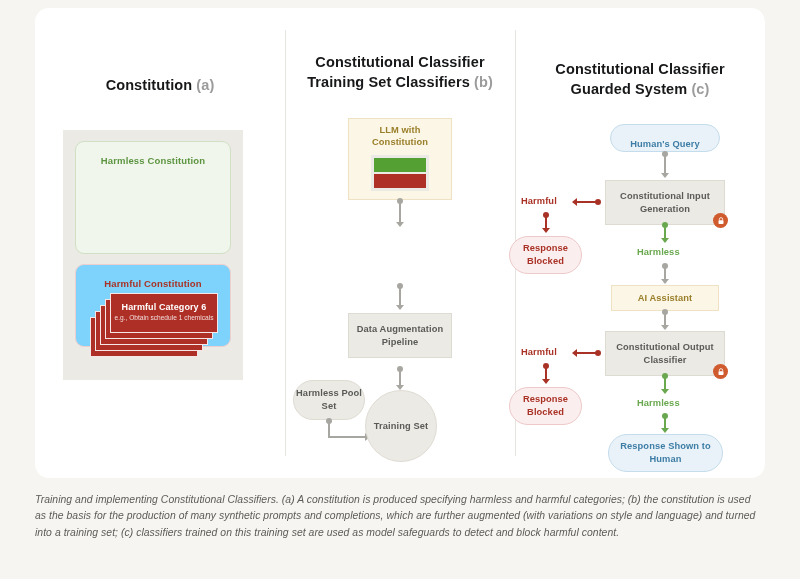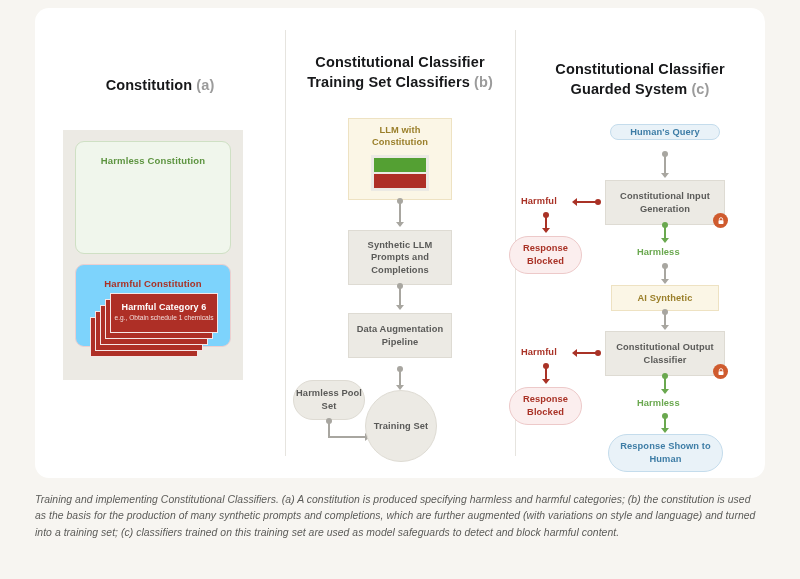--- a/index.html
+++ b/index.html
@@ -180,23 +180,20 @@
             <div style="width:52px;height:14px;background:#54a033;"></div>
             <div style="width:52px;height:14px;background:#ae2f26;margin-top:2px;"></div>
           </div>
         </div>
       </div>
 
       <div class="dot" style="left:112px;top:190px;"></div>
       <div class="conn" style="left:114.2px;top:193px;height:22px;"></div>
       <div class="arrowhead" style="left:111px;top:214px;"></div>
 
-      <div class="node box-grey" style="left:63px;top:222px;width:104px;height:55px;">
-        <span>Synthetic LLM Prompts and Completions</span>
-      </div>
 
       <div class="dot" style="left:112px;top:275px;"></div>
       <div class="conn" style="left:114.2px;top:278px;height:20px;"></div>
       <div class="arrowhead" style="left:111px;top:297px;"></div>
 
       <div class="node box-grey" style="left:63px;top:305px;width:104px;height:45px;">
         <span>Data Augmentation Pipeline</span>
       </div>
 
       <div class="dot" style="left:112px;top:358px;"></div>
@@ -218,21 +215,21 @@
 
     <div class="divider div2"></div>
 
     <div class="col col-c">
       <div class="col-title title-c">
         <span>Constitutional Classifier</span><br>
         <span>Guarded System</span>
         <span class="tag">(c)</span>
       </div>
 
-      <div class="node pill pill-blue" style="left:95px;top:116px;width:110px;height:16px;align-items:flex-end;">
+      <div class="node pill pill-blue" style="left:95px;top:116px;width:110px;height:28px;align-items:flex-end;">
         <span>Human's Query</span>
       </div>
       <div class="dot" style="left:147px;top:143px;"></div>
       <div class="conn" style="left:149.2px;top:146px;height:20px;"></div>
       <div class="arrowhead" style="left:146px;top:165px;"></div>
 
       <div class="node box-grey" style="left:90px;top:172px;width:120px;height:45px;">
         <span>Constitutional Input Generation</span>
       </div>
       <div class="lock-badge" style="left:198px;top:205px;">
@@ -256,21 +253,21 @@
 
       <div class="dot green-d" style="left:147px;top:214px;"></div>
       <div class="conn green-c" style="left:149.2px;top:217px;height:14px;"></div>
       <div class="arrowhead green-a" style="left:146px;top:230px;"></div>
       <div class="edge-label lbl-harmless" style="left:122px;top:239px;">Harmless</div>
       <div class="dot" style="left:147px;top:255px;"></div>
       <div class="conn" style="left:149.2px;top:258px;height:14px;"></div>
       <div class="arrowhead" style="left:146px;top:271px;"></div>
 
       <div class="node box-cream" style="left:96px;top:277px;width:108px;height:26px;">
-        <span>AI Synthetic</span>
+        <span>AI Assistant</span>
       </div>
       <div class="dot" style="left:147px;top:301px;"></div>
       <div class="conn" style="left:149.2px;top:304px;height:14px;"></div>
       <div class="arrowhead" style="left:146px;top:317px;"></div>
 
       <div class="node box-grey" style="left:90px;top:323px;width:120px;height:45px;align-items:center;">
         <span>Constitutional Output Classifier</span>
       </div>
       <div class="lock-badge" style="left:198px;top:356px;">
         <svg width="8" height="8" viewBox="0 0 24 24" aria-hidden="true">

